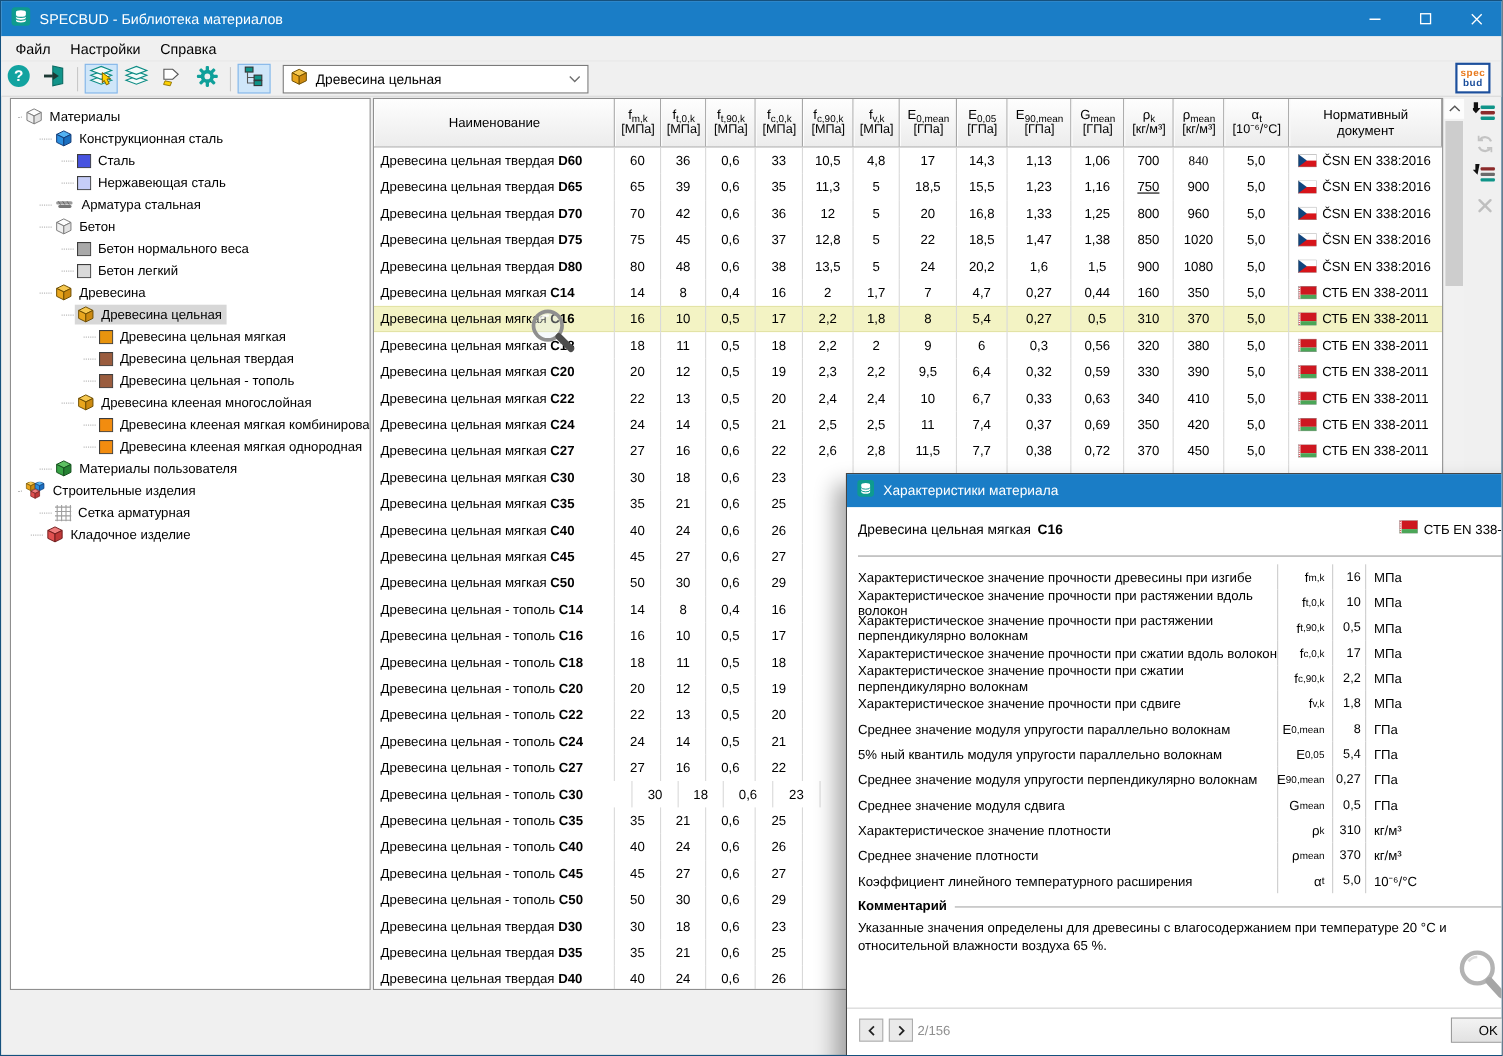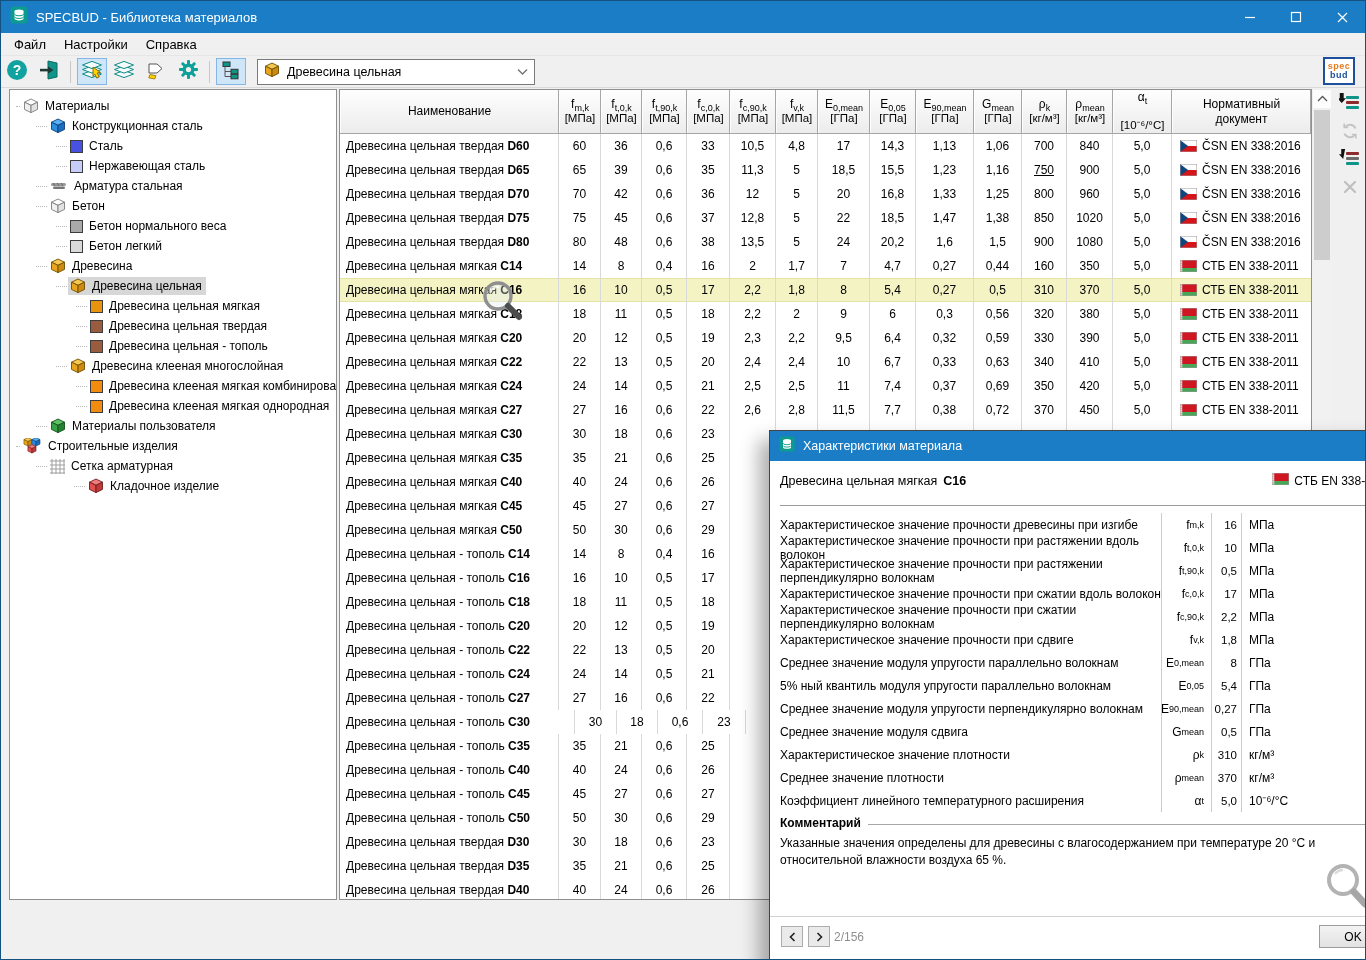--- a/index.html
+++ b/index.html
@@ -447,21 +447,21 @@
         <span class="stub"></span>
         <span class="tc">
           <span class="ticon">
             <svg width="15" height="15" fill="none" stroke="#9f9f9f" stroke-width="1">
               <path d="M2 0 V15 M6 0 V15 M10 0 V15 M14 0 V15 M0 2 H15 M0 6 H15 M0 10 H15 M0 14 H15"></path>
             </svg>
           </span>
           <span class="tlabel">Сетка арматурная</span>
         </span>
       </div>
-      <div class="tree-item" style="padding-left: 28px; margin-left: 36px;">
+      <div class="tree-item" style="padding-left: 18px;">
         <span class="stub"></span>
         <span class="tc">
           <span class="ticon">
             <svg width="16" height="16" viewBox="0 0 16 16">
               <polygon points="8,1 14.5,4.2 8,7.4 1.5,4.2" fill="#ef7d7d" stroke="#701c1c" stroke-width="0.9"></polygon>
               <polygon points="1.5,4.2 8,7.4 8,14.6 1.5,11.4" fill="#e05050" stroke="#701c1c" stroke-width="0.9"></polygon>
               <polygon points="14.5,4.2 8,7.4 8,14.6 14.5,11.4" fill="#c03838" stroke="#701c1c" stroke-width="0.9"></polygon>
             </svg>
           </span>
           <span class="tlabel">Кладочное изделие</span>
@@ -515,21 +515,21 @@
           <span class="unit">[ГПа]</span>
         </div>
         <div class="th" style="width: 45px;">
           <span class="th-sym">ρ<sub>k</sub></span>
           <span class="unit">[кг/м³]</span>
         </div>
         <div class="th" style="width: 46px;">
           <span class="th-sym">ρ<sub>mean</sub></span>
           <span class="unit">[кг/м³]</span>
         </div>
-        <div class="th" style="width: 59px; justify-content: space-between;">
+        <div class="th" style="width: 59px;">
           <span class="th-sym">α<sub>t</sub></span>
           <span class="unit">[10⁻⁶/°C]</span>
         </div>
         <div class="th" style="width: 139px;">
           <span class="th-label" style="width: 90px; white-space: normal;">Нормативный документ</span>
         </div>
       </div>
     <div class="t-body" id="tbody">
         <div class="trow">
           <div class="td name" style="width: 219px;">Древесина цельная твердая <b>D60</b></div>
@@ -537,21 +537,21 @@
           <div class="td num" style="width: 41px;">36</div>
           <div class="td num" style="width: 45px;">0,6</div>
           <div class="td num" style="width: 43px;">33</div>
           <div class="td num" style="width: 46px;">10,5</div>
           <div class="td num" style="width: 42px;">4,8</div>
           <div class="td num" style="width: 52px;">17</div>
           <div class="td num" style="width: 46px;">14,3</div>
           <div class="td num" style="width: 58px;">1,13</div>
           <div class="td num" style="width: 48px;">1,06</div>
           <div class="td num" style="width: 45px;">700</div>
-          <div class="td num" style="width: 46px;">840</div>
+          <div class="td num" style="width: 46px; font-family: Liberation Serif, serif;">840</div>
           <div class="td num" style="width: 59px;">5,0</div>
           <div class="td doc" style="width: 139px;">
             <span class="flag">
               <svg width="17" height="12" viewBox="0 0 17 12">
                 <rect width="17" height="6" fill="#fff"></rect>
                 <rect y="6" width="17" height="6" fill="#d7141a"></rect>
                 <path d="M0 0 L8 6 L0 12 Z" fill="#11457e"></path>
                 <rect x="0.25" y="0.25" width="16.5" height="11.5" fill="none" stroke="#999" stroke-width="0.5"></rect>
               </svg>
             </span>

